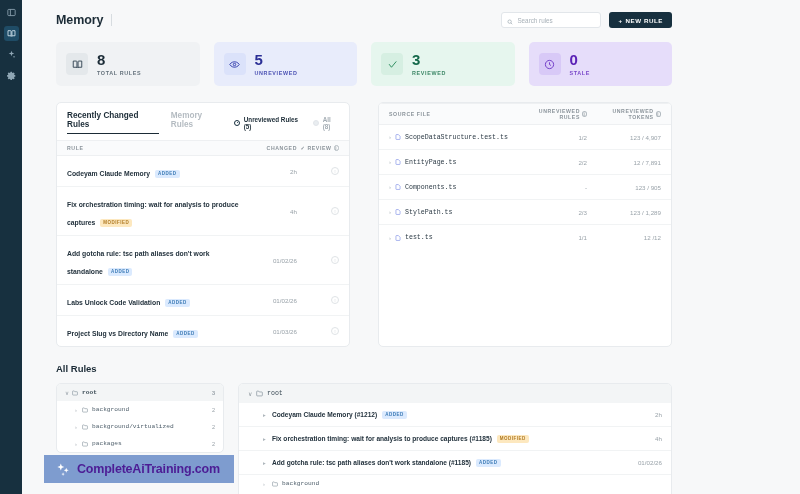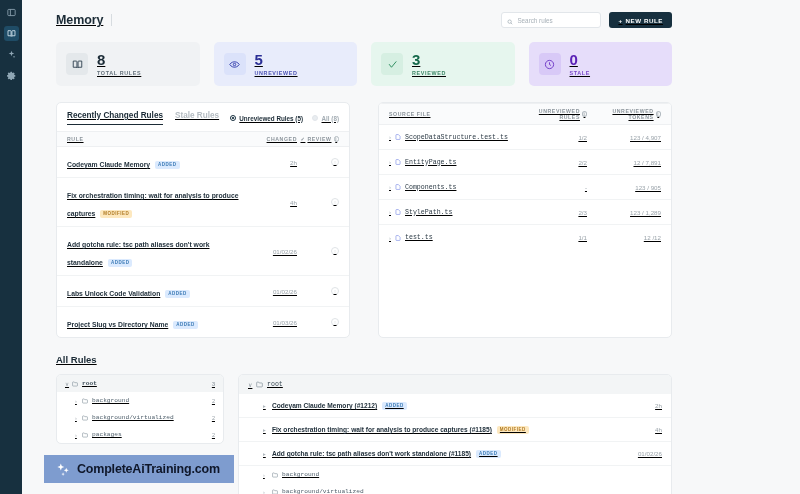--- a/index.html
+++ b/index.html
@@ -2,21 +2,21 @@
 <html><head>
 <meta charset="utf-8">
 <style>
   * { box-sizing: border-box; margin: 0; padding: 0; }
   html, body {
     width: 800px; height: 494px;
     font-family: "Liberation Sans", sans-serif;
     background: #f7f8f9;
     overflow: hidden;
   }
-  .app { display: flex; width: 706px; height: 494px; position: relative; text-decoration: underline; }
+  .app { display: flex; width: 706px; height: 494px; position: relative; }
 
   
   .rail {
     width: 22px; flex: 0 0 22px; height: 494px;
     background: #17303f;
     display: flex; flex-direction: column; align-items: center;
     padding-top: 5px; gap: 6px;
   }
   .rail-btn {
     width: 15px; height: 15px; border-radius: 3px;
@@ -150,21 +150,21 @@
     font-family: "Liberation Mono", monospace; font-size: 6.2px; color: #50606c; }
   .rp-folder .tw { width: 9px; color: #aeb6bc; font-size: 5.5px; font-family:"Liberation Sans",sans-serif; }
   .rp-folder .fic { margin-right: 4px; color: #7d8b95; display:inline-flex; }
   .rp-folder .fic svg { width: 6px; height: 6px; }
 
   
   .wm { position: absolute; left: 22px; bottom: 11px; height: 28px; background: #7e9ccf;
     display: flex; align-items: center; gap: 7px; padding: 0 14px 0 11px; z-index: 50; }
   .wm-ic { color: #fff; display:flex; }
   .wm-ic svg { width: 15px; height: 15px; }
-  .wm-txt { color: #0f172a; font-size: 12.5px; font-weight: 700; letter-spacing: -0.2px; }
+  .wm-txt { color: #4c1d95; font-size: 12.5px; font-weight: 700; letter-spacing: -0.2px; }
 </style>
 </head>
 <body>
 
 <div class="app">
 
   <div class="rail">
     <div class="rail-btn">
       <svg viewBox="0 0 16 16" fill="none" stroke="currentColor" stroke-width="1.5">
           <rect x="1.5" y="2.5" width="13" height="11" rx="1.5"></rect>
@@ -259,21 +259,21 @@
           </div>
         </div>
       </div>
 
       <div class="panels">
 
         <div class="panel">
           <div class="panel-top">
             <div class="tabs">
               <div class="tab active">Recently Changed Rules</div>
-              <div class="tab">Stale Rules</div>
+              <div class="tab">Memory Rules</div>
             </div>
             <div class="filters">
               <div class="radio on">
                 <span class="dot"></span>
                 <span>Unreviewed Rules (5)</span>
               </div>
               <div class="radio off">
                 <span class="dot"></span>
                 <span>All  (8)</span>
               </div>

